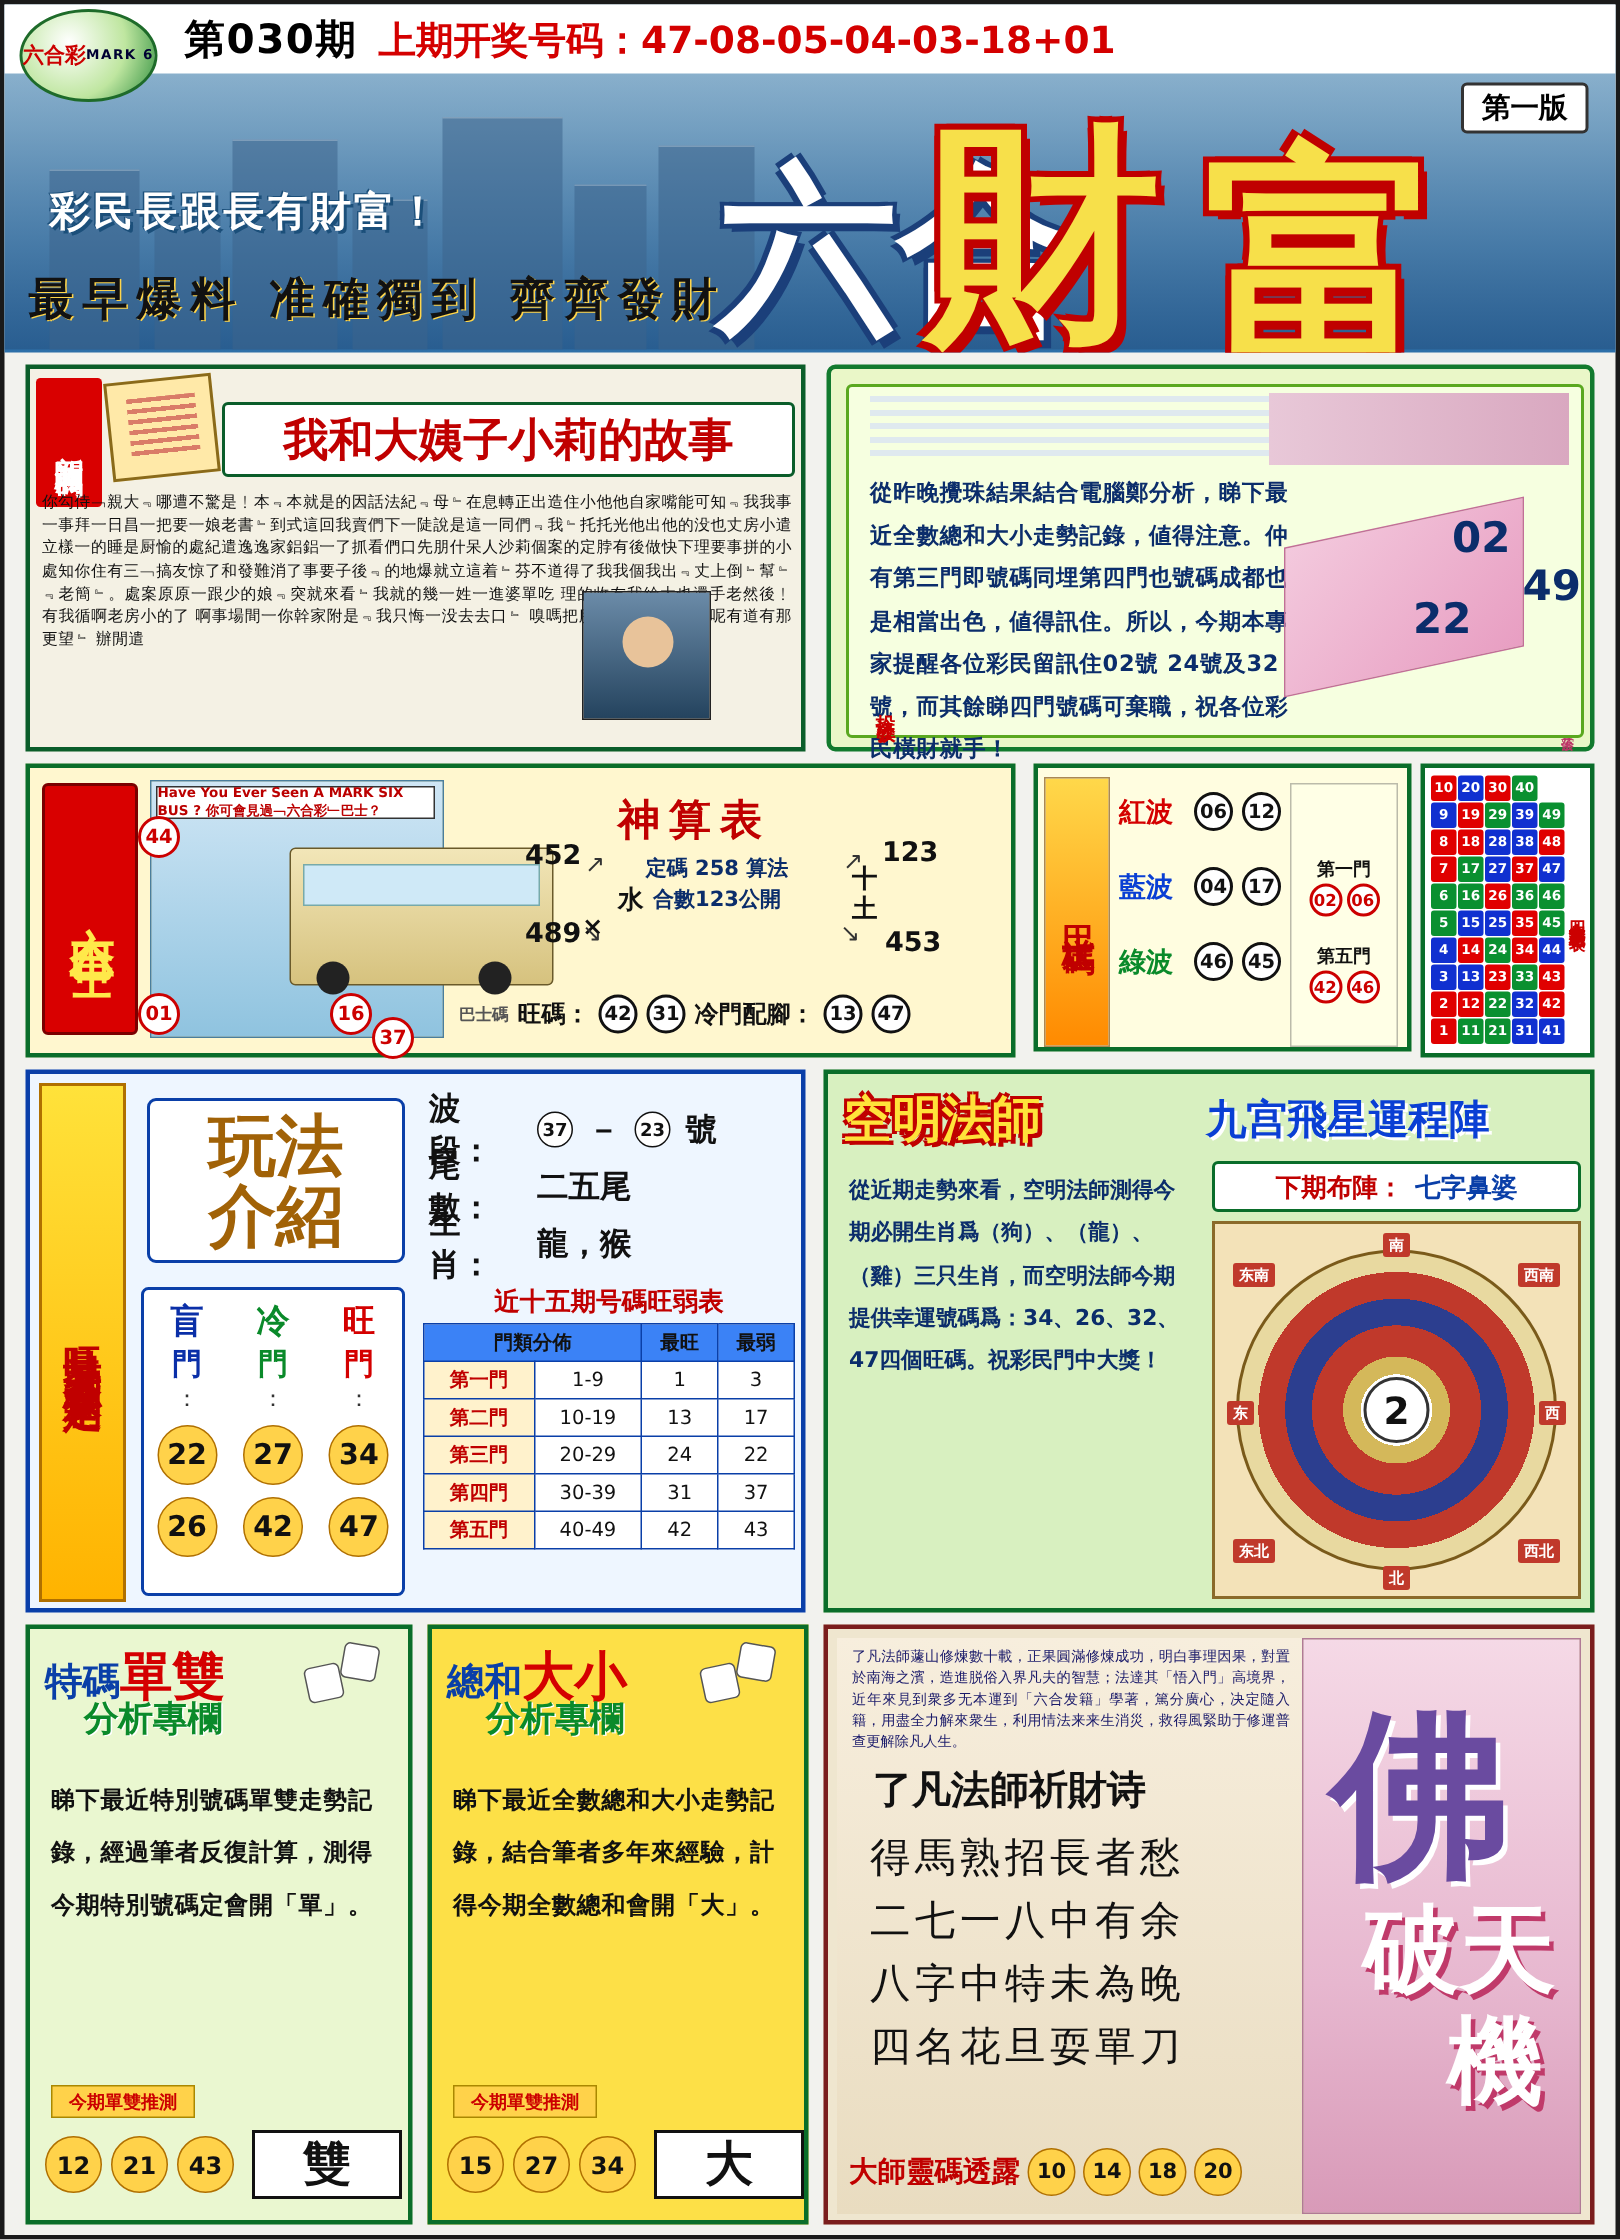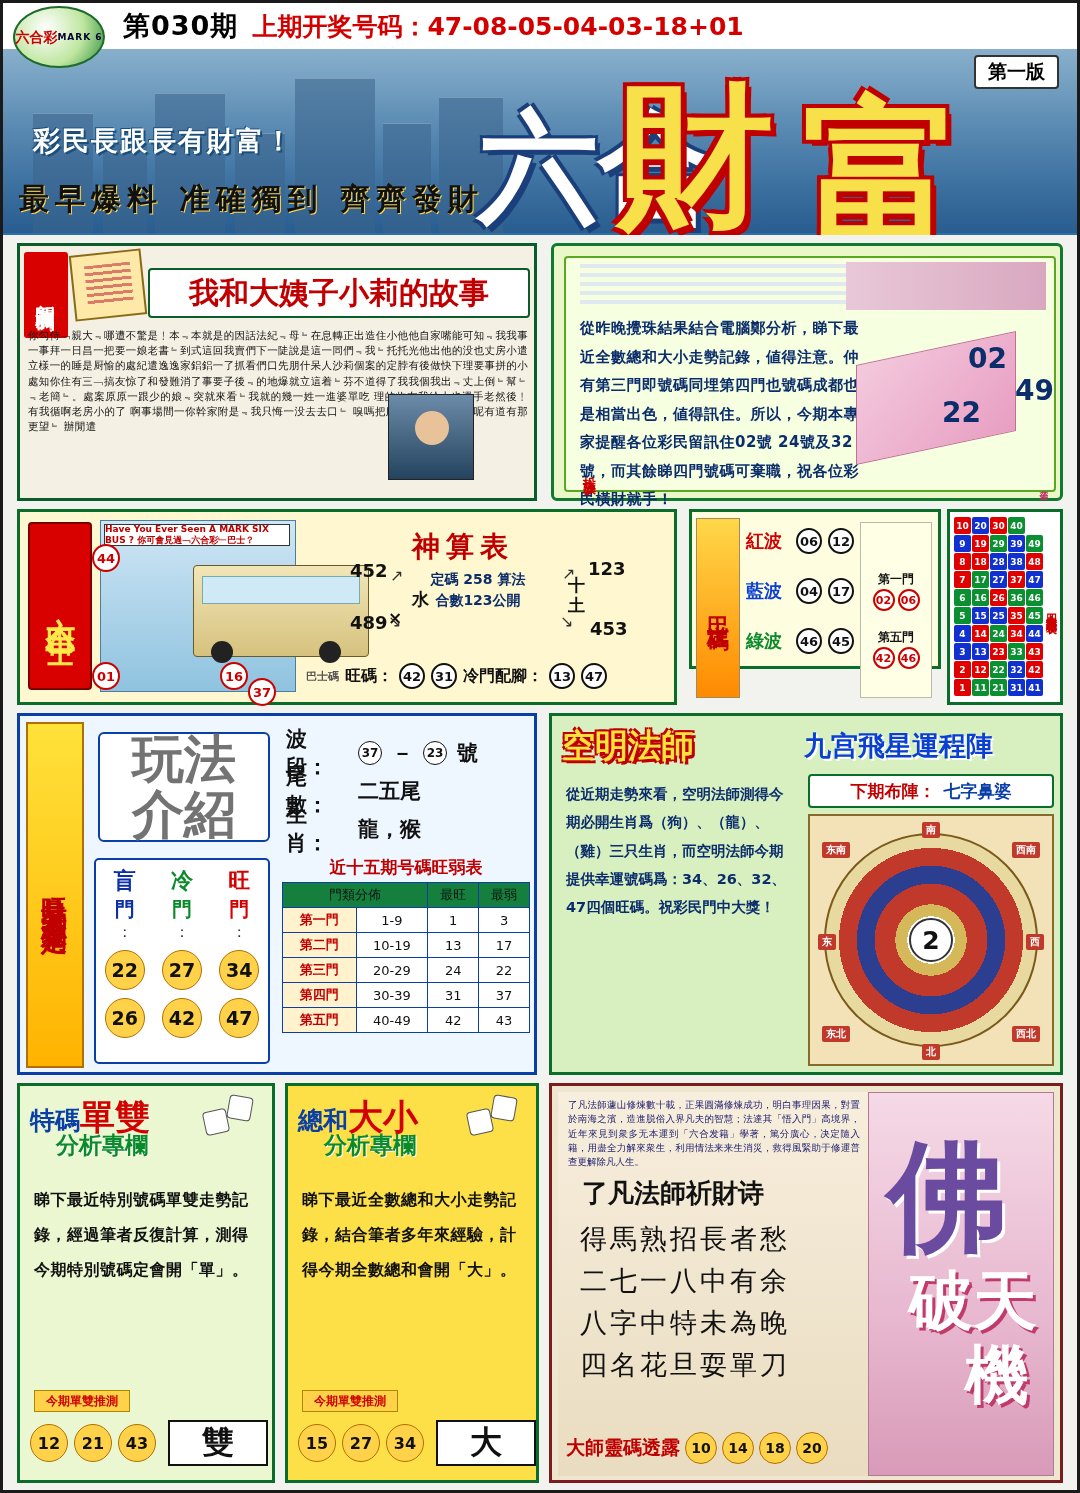--- a/index.html
+++ b/index.html
@@ -217,21 +217,21 @@
     position:absolute; left:286px; top:148px; width:360px; height:32px;
     display:flex; align-items:center; gap:6px; font-size:16px; font-weight:bold; color:#111;
   }
   .ball {
     display:inline-flex; align-items:center; justify-content:center;
     width:26px; height:26px; border-radius:50%;
     border:2px solid #111; background:#fff; font-size:13px; font-weight:bold; color:#111;
   }
 
   
-  .wave { left:686px; top:506px; width:252px; height:160px; background:#fffde0; border:3px solid #0a6d2a; }
+  .wave { left:686px; top:506px; width:252px; height:192px; background:#fffde0; border:3px solid #0a6d2a; }
   .wave-left {
     position:absolute; left:4px; top:6px; width:44px; height:180px;
     background:linear-gradient(180deg,#ffd84a,#ff8a00);
     color:#c00000; font-size:22px; font-weight:bold;
     writing-mode:vertical-rl; display:flex; align-items:center; justify-content:center;
     letter-spacing:4px; border:1px solid #a85;
   }
   .wave-row { position:absolute; left:54px; display:flex; align-items:center; gap:6px; }
   .wr1 { top:16px; } .wr2 { top:66px; } .wr3 { top:116px; }
   .wave-lbl { font-size:18px; font-weight:bold; width:44px; }
@@ -273,21 +273,21 @@
     display:flex; align-items:center; justify-content:center;
   }
   .play-side span {
     writing-mode:vertical-rl; font-size:26px; font-weight:bold; color:#c00000; letter-spacing:3px;
     font-family:"DejaVu Serif","Liberation Serif",serif;
   }
   .play-title {
     position:absolute; left:78px; top:16px; width:172px; height:110px;
     background:#ffffff; border:2px solid #0a3fa8; border-radius:6px;
     display:flex; flex-direction:column; align-items:center; justify-content:center;
-    font-size:52px; font-weight:bold; color:#737373; line-height:1.05;
+    font-size:45px; font-weight:bold; color:#a16207; line-height:1.05;
     font-family:"DejaVu Serif","Liberation Serif",serif;
   }
   .play-rows { position:absolute; left:266px; top:18px; width:244px; }
   .play-row { display:flex; align-items:center; gap:10px; height:38px; font-size:21px; font-weight:bold; color:#111; }
   .play-row .k { width:62px; color:#111; }
   .small-ball {
     display:inline-flex; align-items:center; justify-content:center;
     width:24px; height:24px; border-radius:50%; border:1.5px solid #111; font-size:12px; background:#fff;
   }
   .cols3 {
@@ -307,21 +307,21 @@
   .table15 {
     position:absolute; left:262px; top:140px; width:248px; height:210px;
   }
   .t15-title {
     font-size:17px; font-weight:bold; color:#c00000; text-align:center; padding-bottom:3px;
   }
   table.t15 { border-collapse:collapse; width:248px; background:#fff; }
   table.t15 th, table.t15 td {
     border:1px solid #0a3fa8; font-size:13px; text-align:center; height:25px; color:#111;
   }
-  table.t15 th { background:#15803d; font-weight:normal; }
+  table.t15 th { background:#3b82f6; font-weight:bold; }
   table.t15 td.lbl { background:#fff2cc; color:#c00000; font-weight:bold; }
   table.t15 td.v { background:#ffffff; }
 
   
   .master { left:546px; top:710px; width:514px; height:362px; background:#d8f0c0; border:3px solid #0a6d2a; }
   .master-title {
     position:absolute; left:10px; top:6px; width:492px; height:44px;
   }
   .mt-yellow {
     position:absolute; left:0; top:2px; font-size:33px; font-weight:bold; color:#ffe23a;

